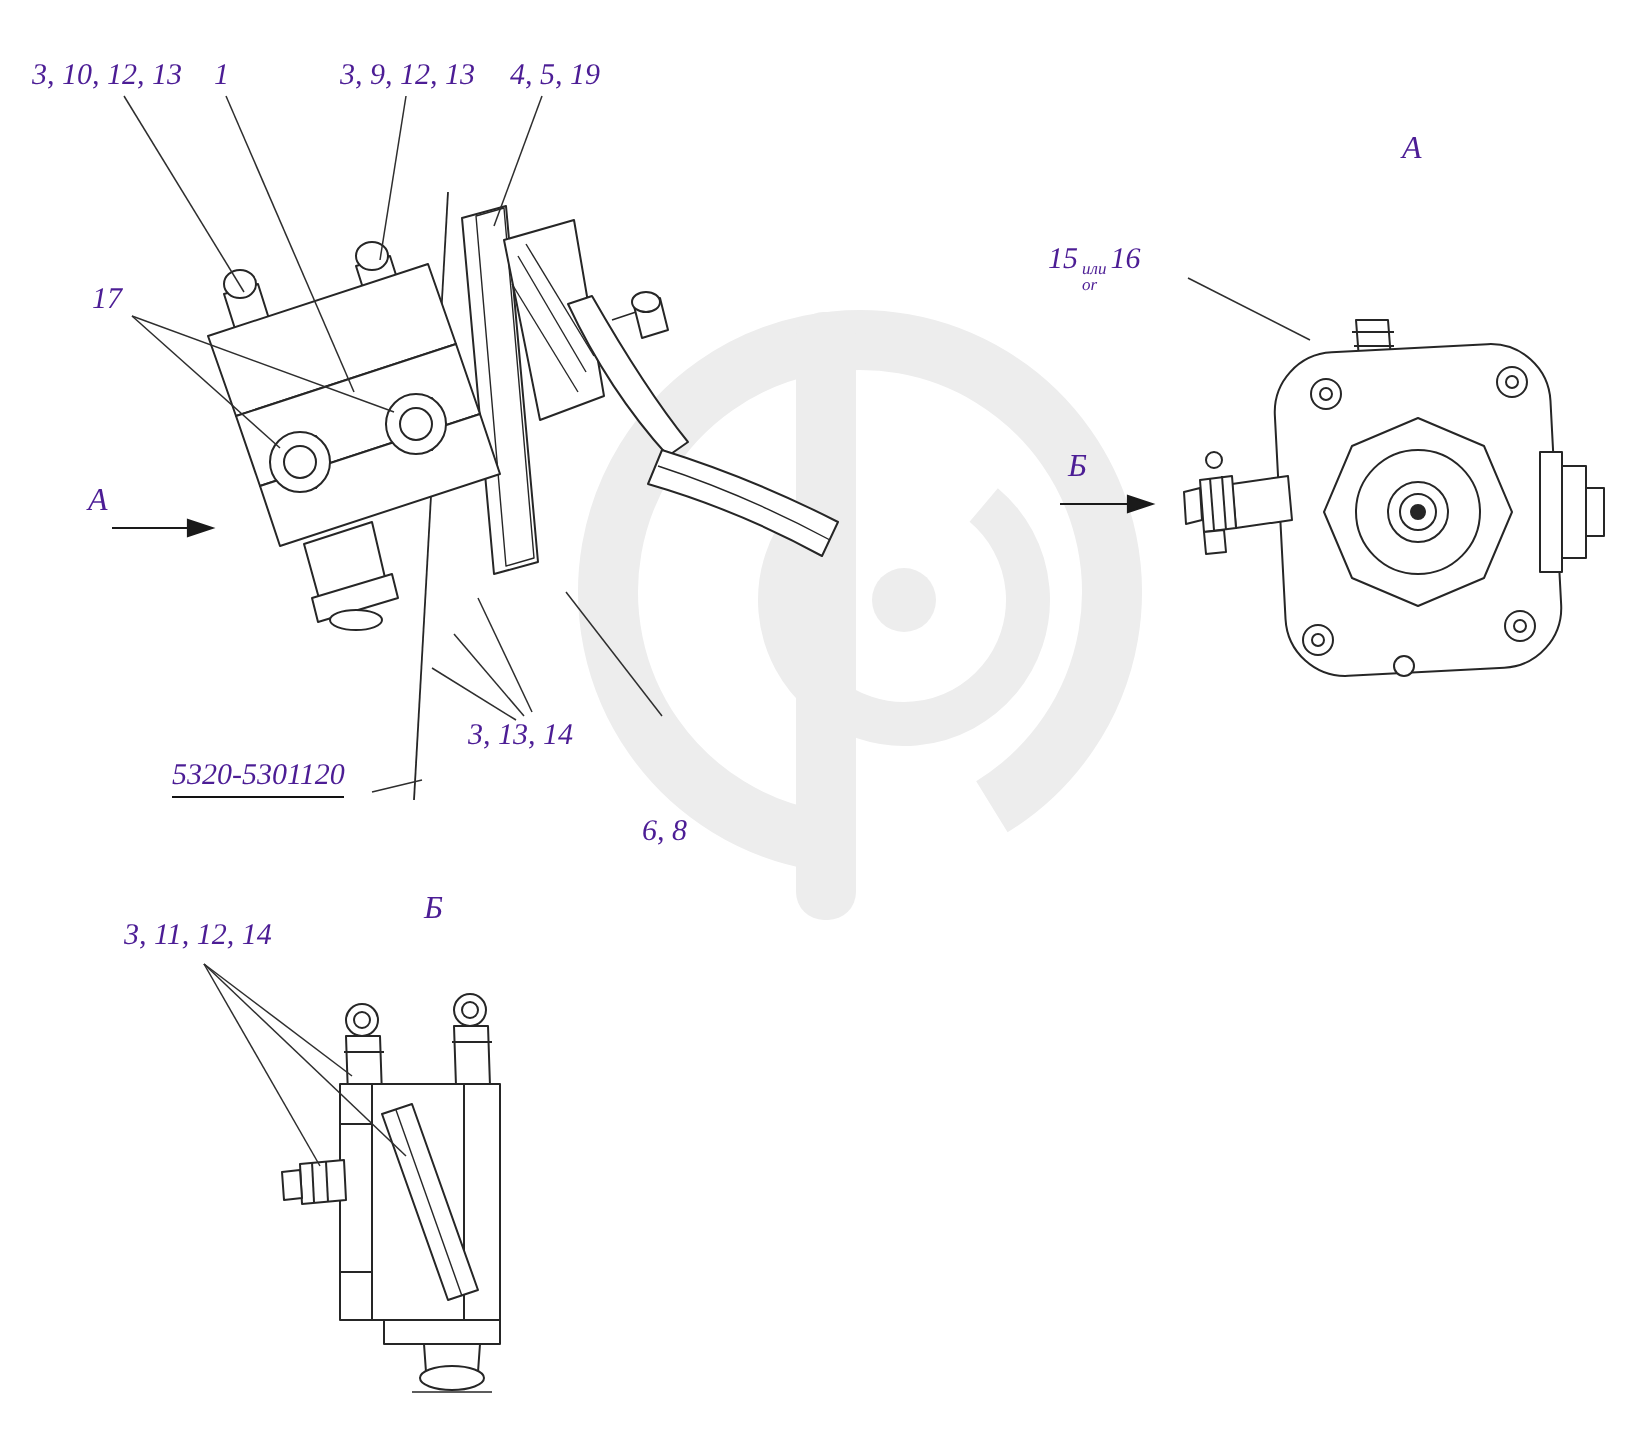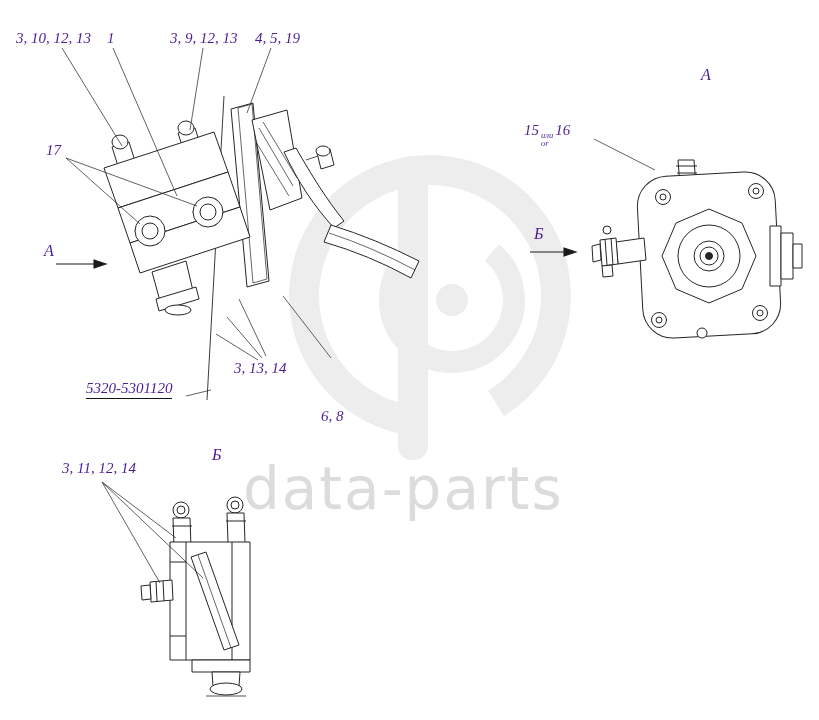--- a/index.html
+++ b/index.html
@@ -22,21 +22,20 @@
   .stack {
     display:inline-flex; flex-direction:column; align-items:flex-start;
     font-size:8.5px; line-height:8px; margin:0 2px; vertical-align:-3px;
   }
 </style>
 </head>
 <body>
 
 <div class="canvas">
 
-  <div class="wm-text">data-parts</div>
 
   <svg class="art" width="819" height="720" viewBox="0 0 819 720" xmlns="http://www.w3.org/2000/svg">
 
     <g fill="none">
       <circle cx="430" cy="296" r="126" stroke="#ededed" stroke-width="30" stroke-dasharray="700 92" transform="rotate(100 430 296)"></circle>
       <circle cx="452" cy="300" r="62" stroke="#ededed" stroke-width="22" stroke-dasharray="300 90" transform="rotate(-50 452 300)"></circle>
       <rect x="398" y="156" width="30" height="304" rx="14" fill="#ededed"></rect>
       <circle cx="452" cy="300" r="16" fill="#ededed"></circle>
     </g>
 

